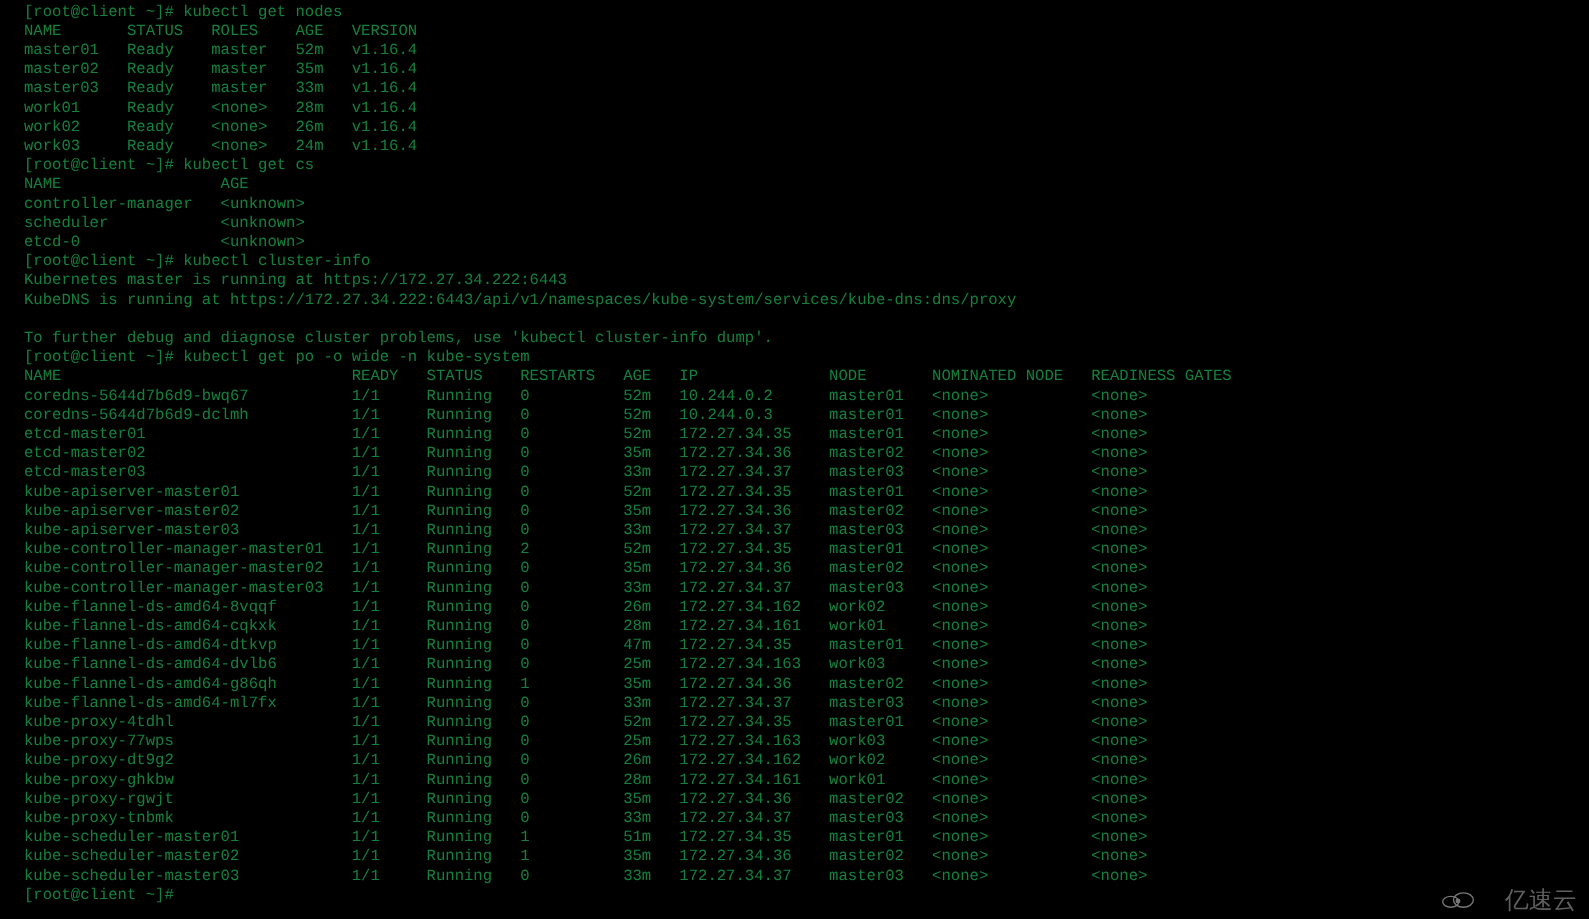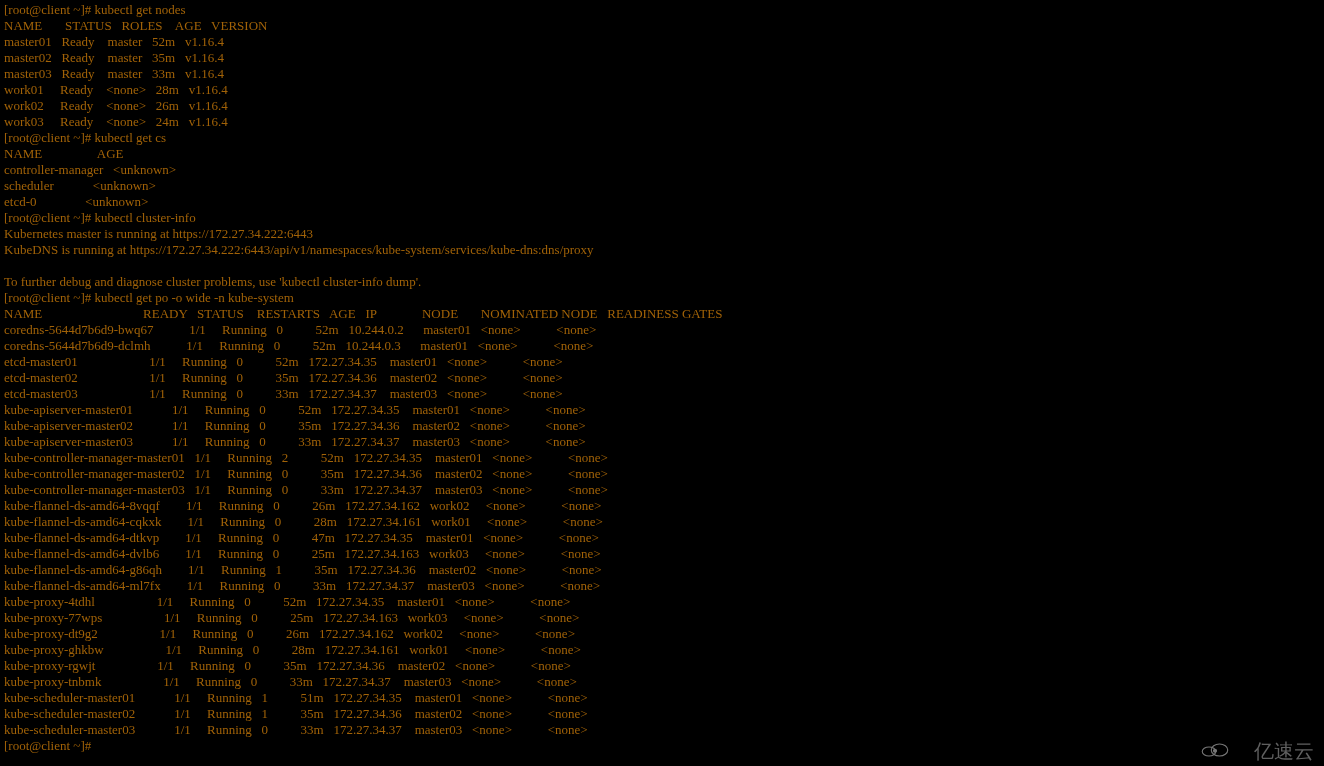--- a/index.html
+++ b/index.html
@@ -13,23 +13,24 @@
       font-family: "Consolas", "Monaco", "Courier New", monospace;
       font-size: 13px;
       line-height: 16px;
       padding: 0;
       width: 1324px;
       height: 766px;
       overflow: hidden;
       position: relative;
     }
     pre {
-      font-family: Liberation Serif, serif;
+      font-family: Liberation Mono, monospace;
       white-space: pre;
-      color: #a16207;
+      color: #15803d;
+      margin-left: 16px;
     }
     .terminal {
       padding: 2px 4px;
     }
     .watermark {
       position: absolute;
       bottom: 5px;
       right: 10px;
       color: #888888;
       font-size: 20px;

